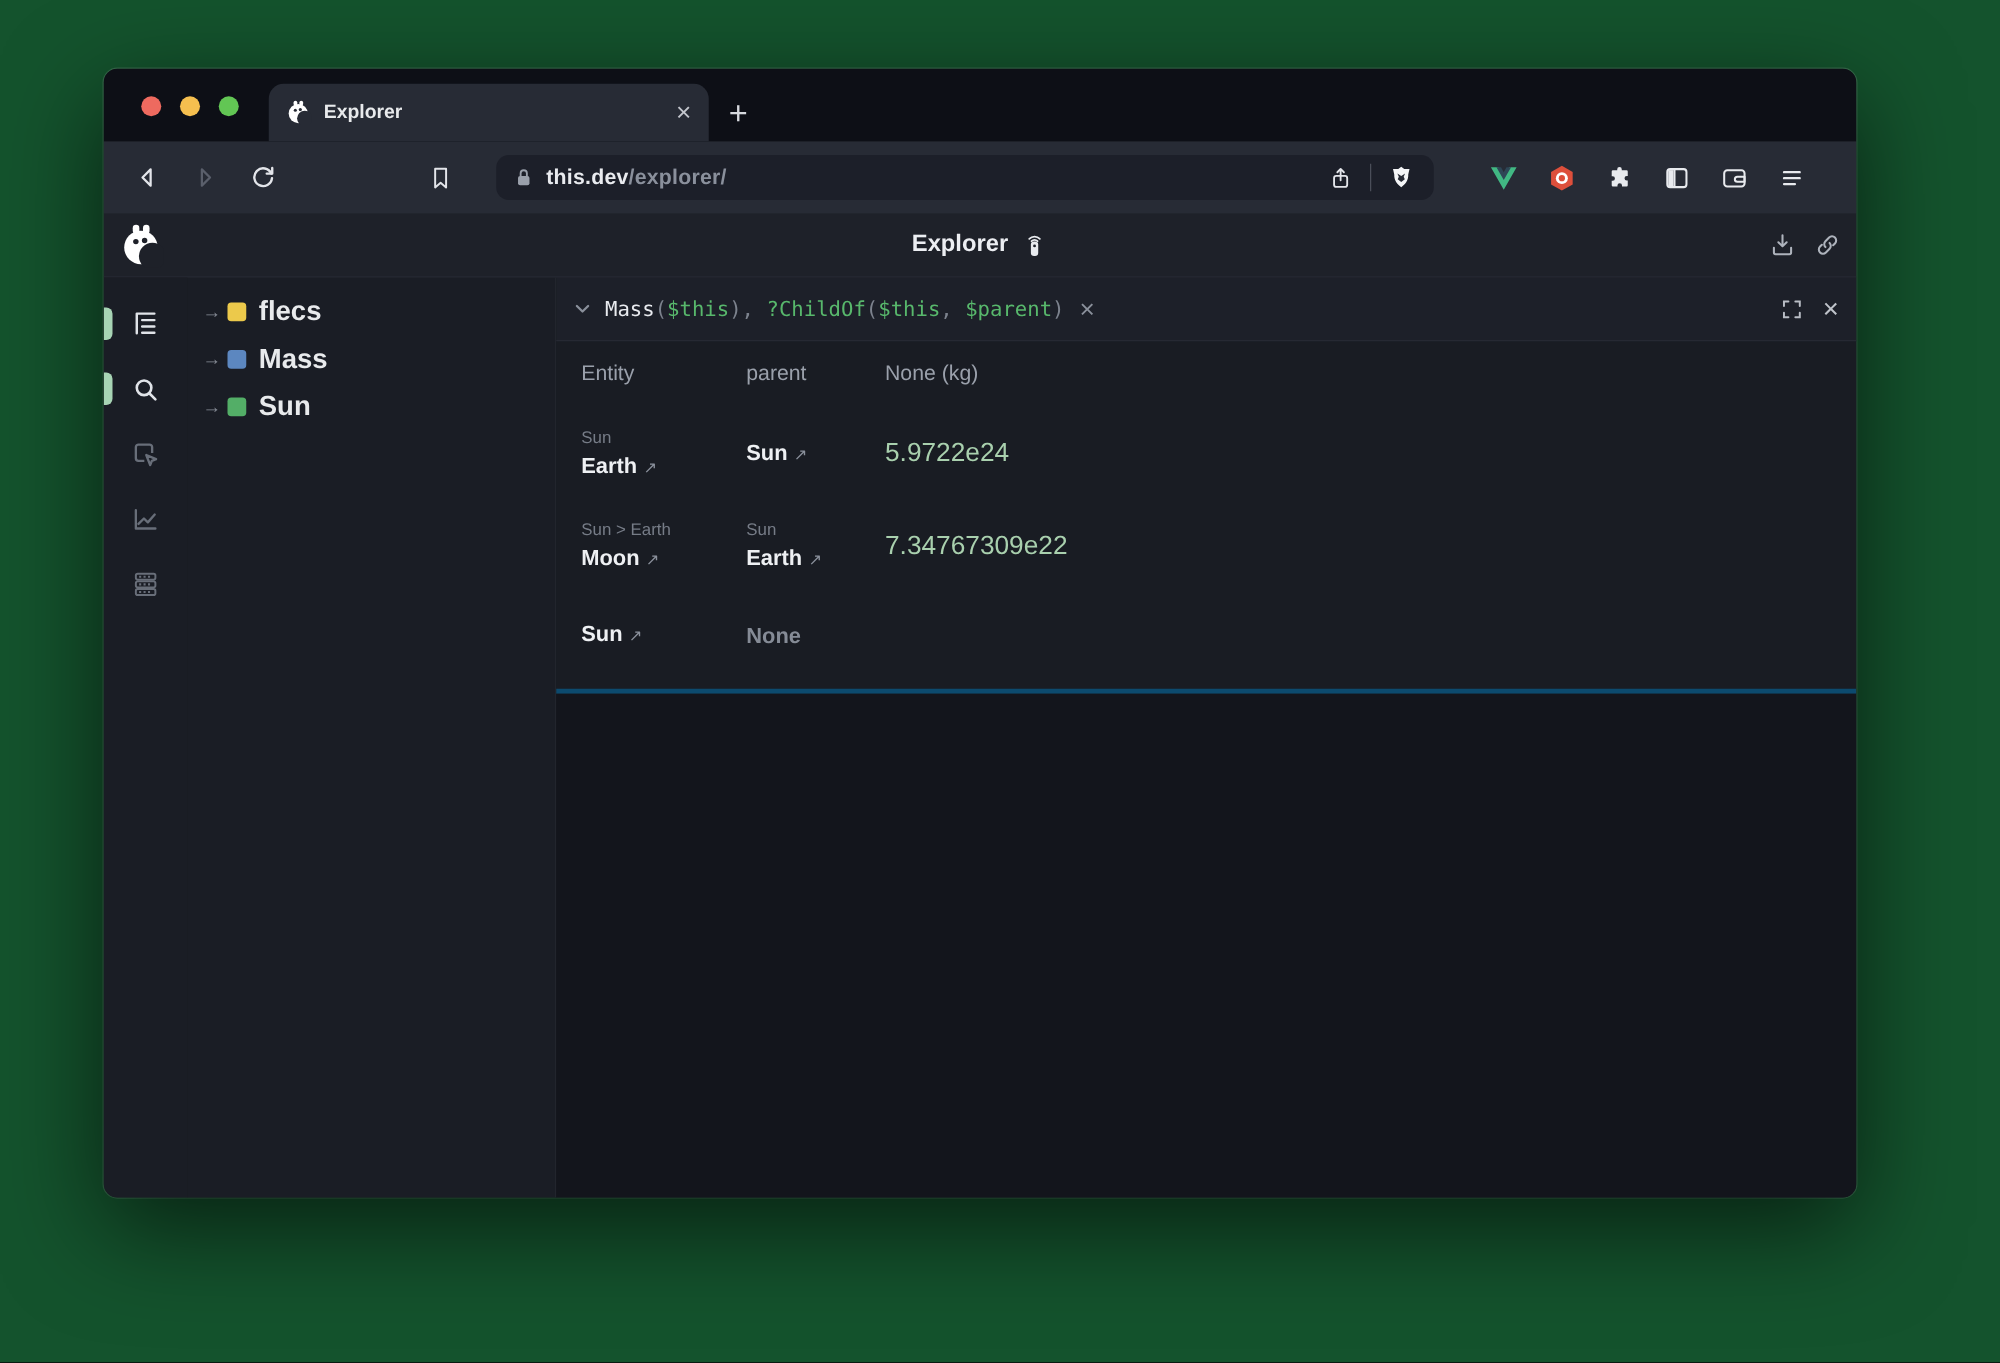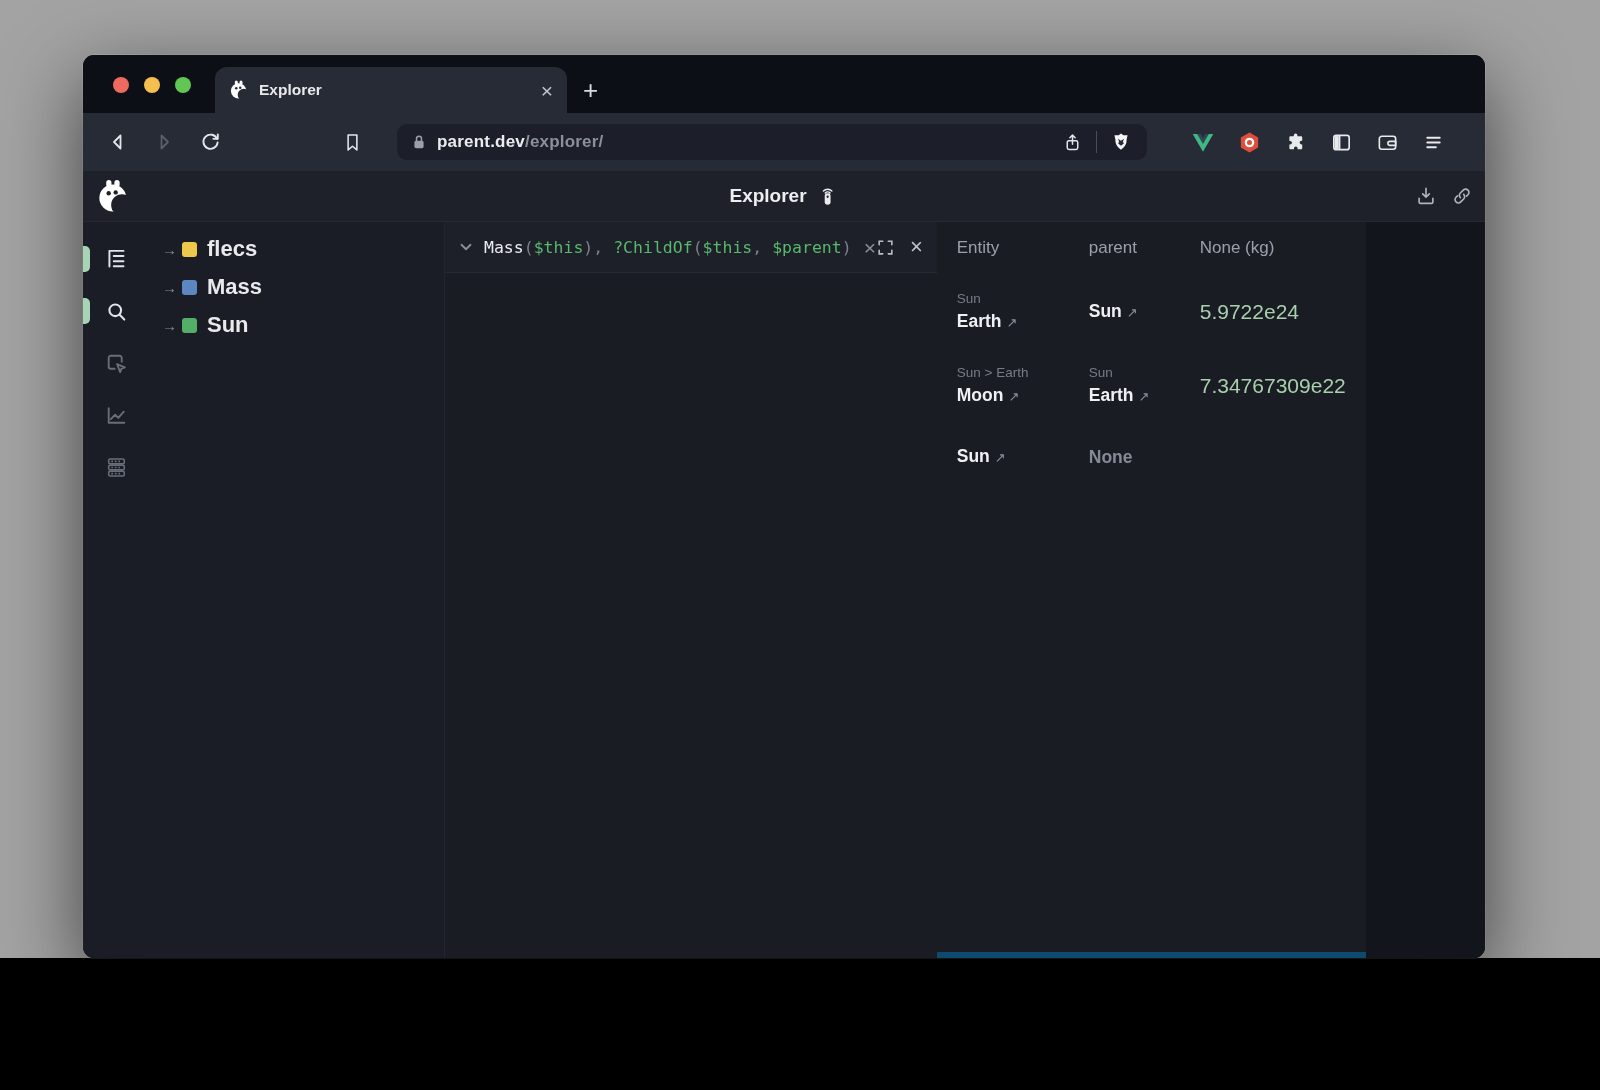--- a/index.html
+++ b/index.html
@@ -1,18 +1,18 @@
 <!DOCTYPE html>
 <html style="--traffic-red: #ee6a5f; --traffic-yellow: #f5bf4f; --traffic-green: #62c654; --accent-green: #58b86c; --value-green: #a9d0ae; --pill-green: #a7d4b4; --vue-green: #41b883; --ext-red: #dd4f3b; --tree-yellow: #ecc94b; --tree-blue: #5c87c0; --tree-green: #53ae67;"><head>
 <meta charset="utf-8">
 <style>
   * { margin:0; padding:0; box-sizing:border-box; }
   html,body { width:1600px; height:1090px; background:#000; overflow:hidden;
               font-family:"Liberation Sans", sans-serif; }
-  .stage { position:relative; width:1600px; height:958px; background:#a3a3a3;padding-left:31px; }
+  .stage { position:relative; width:1600px; height:1090px; background:#14532d;padding-left:31px; }
 
   
   .window { position:absolute; left:83px; top:55px; width:1402px; height:903px;
             border-radius:11px; overflow:hidden; background:#191c23;
             box-shadow:0 25px 80px rgba(0,0,0,.6), 0 0 0 1px rgba(255,255,255,.14); }
 
   
   .tabstrip { position:relative; height:58px; background:#0d0f16; }
   .traffic { position:absolute; left:30px; top:22px; display:flex; gap:15px; }
   .tl { width:16px; height:16px; border-radius:50%; display:block; }
@@ -67,33 +67,33 @@
                border-radius:0 5px 5px 0; background:var(--pill-green,#a7d4b4); }
   .pill-1 { top:24px; } .pill-2 { top:76px; }
 
   .tree { width:295px; background:#1a1d25; flex:none; border-right:1px solid #22252d;
           padding-top:8px; }
   .tree-item { height:38px; display:flex; align-items:center; padding-left:12px; }
   .tree-arrow { color:#878d97; font-size:15px; width:20px; flex:none; }
   .tree-square { width:15px; height:15px; border-radius:3px; margin-right:10px; flex:none; }
   .tree-label { color:#e8eaec; font-size:22px; font-weight:700; }
 
-  .panel { flex:1; background:#191c23; display:flex; flex-direction:row; }
+  .panel { flex:1; background:#191c23; display:flex; flex-direction:column; }
   .qheader { height:51px; background:#1d2029; border-bottom:1px solid #262933;
              display:flex; align-items:center; padding:0 14px 0 12px; flex:none; }
   .q-chevron { color:#8a909b; width:18px; height:18px; margin-right:9px; flex:none; }
   .qcode { font-family:"DejaVu Sans Mono", monospace; font-size:16.5px; }
   .qcode span { white-space:pre; }
   .qw { color:#e9ebef; } .qp { color:#7c828d; } .qg { color:var(--accent-green,#58b86c); }
   .q-close { color:#8a909b; font-size:21px; margin-left:12px; line-height:1; }
   .q-right { margin-left:auto; display:flex; align-items:center; gap:15px; color:#b9bdc5; }
   .q-full { width:19px; height:19px; }
   .panel-close { font-size:22px; line-height:1; color:#c0c4cb; }
 
-  .qtable { padding:0 20px 8px 20px; border-bottom:6px solid #0c4a6e; flex:none; }
+  .qtable { padding:0 20px 8px 20px; border-bottom:4px solid #0c4a6e; flex:none; }
   .trow { display:grid; grid-template-columns:132px 111px auto; align-items:center; }
   .thead { height:52px; }
   .th { color:#9aa0ab; font-size:17px; font-weight:400; }
   .r1 { height:75px; } .r2 { height:73px; } .r3 { height:70px; }
   .cell-stack { display:flex; flex-direction:column; justify-content:center; }
   .epath { color:#767c87; font-size:13.5px; line-height:1.5; }
   .ename { color:#eef0f3; font-size:17.5px; font-weight:600; line-height:1.45; }
   .elink { color:#8a909b; font-size:13px; font-weight:400; margin-left:5px; }
   .none-val { color:#858b96; font-size:17.5px; font-weight:700; }
   .mass { color:var(--value-green,#a9d0ae); font-size:21px; font-weight:500; }
@@ -153,21 +153,21 @@
           </svg>
       </span>
 
       <div class="urlbar">
         <span class="url-lock">
           <svg viewBox="0 0 24 24" width="20" height="20">
               <rect x="6.5" y="10.5" width="11" height="9" rx="2" fill="currentColor"></rect>
               <path d="M9 11 V8 a3 3 0 0 1 6 0 v3" fill="none" stroke="currentColor" stroke-width="1.8"></path>
             </svg>
         </span>
-        <span class="url-text"><span class="url-domain">parent.dev</span><span class="url-path">/explorer/</span></span>
+        <span class="url-text"><span class="url-domain">this.dev</span><span class="url-path">/explorer/</span></span>
         <span class="url-spacer"></span>
         <span class="tool-ic" style="width:28px;height:28px">
           <svg viewBox="0 0 24 24" width="21" height="21" fill="none" stroke="currentColor" stroke-width="1.7" stroke-linecap="round" stroke-linejoin="round">
               <rect x="6" y="10" width="12" height="10" rx="2"></rect>
               <path d="M12 14 V3.8 M9 6.6 L12 3.6 l3 3"></path>
             </svg>
         </span>
         <span class="url-sep"></span>
         <span class="tool-ic" style="width:28px;height:28px">
           <svg viewBox="0 0 24 24" width="22" height="22">

